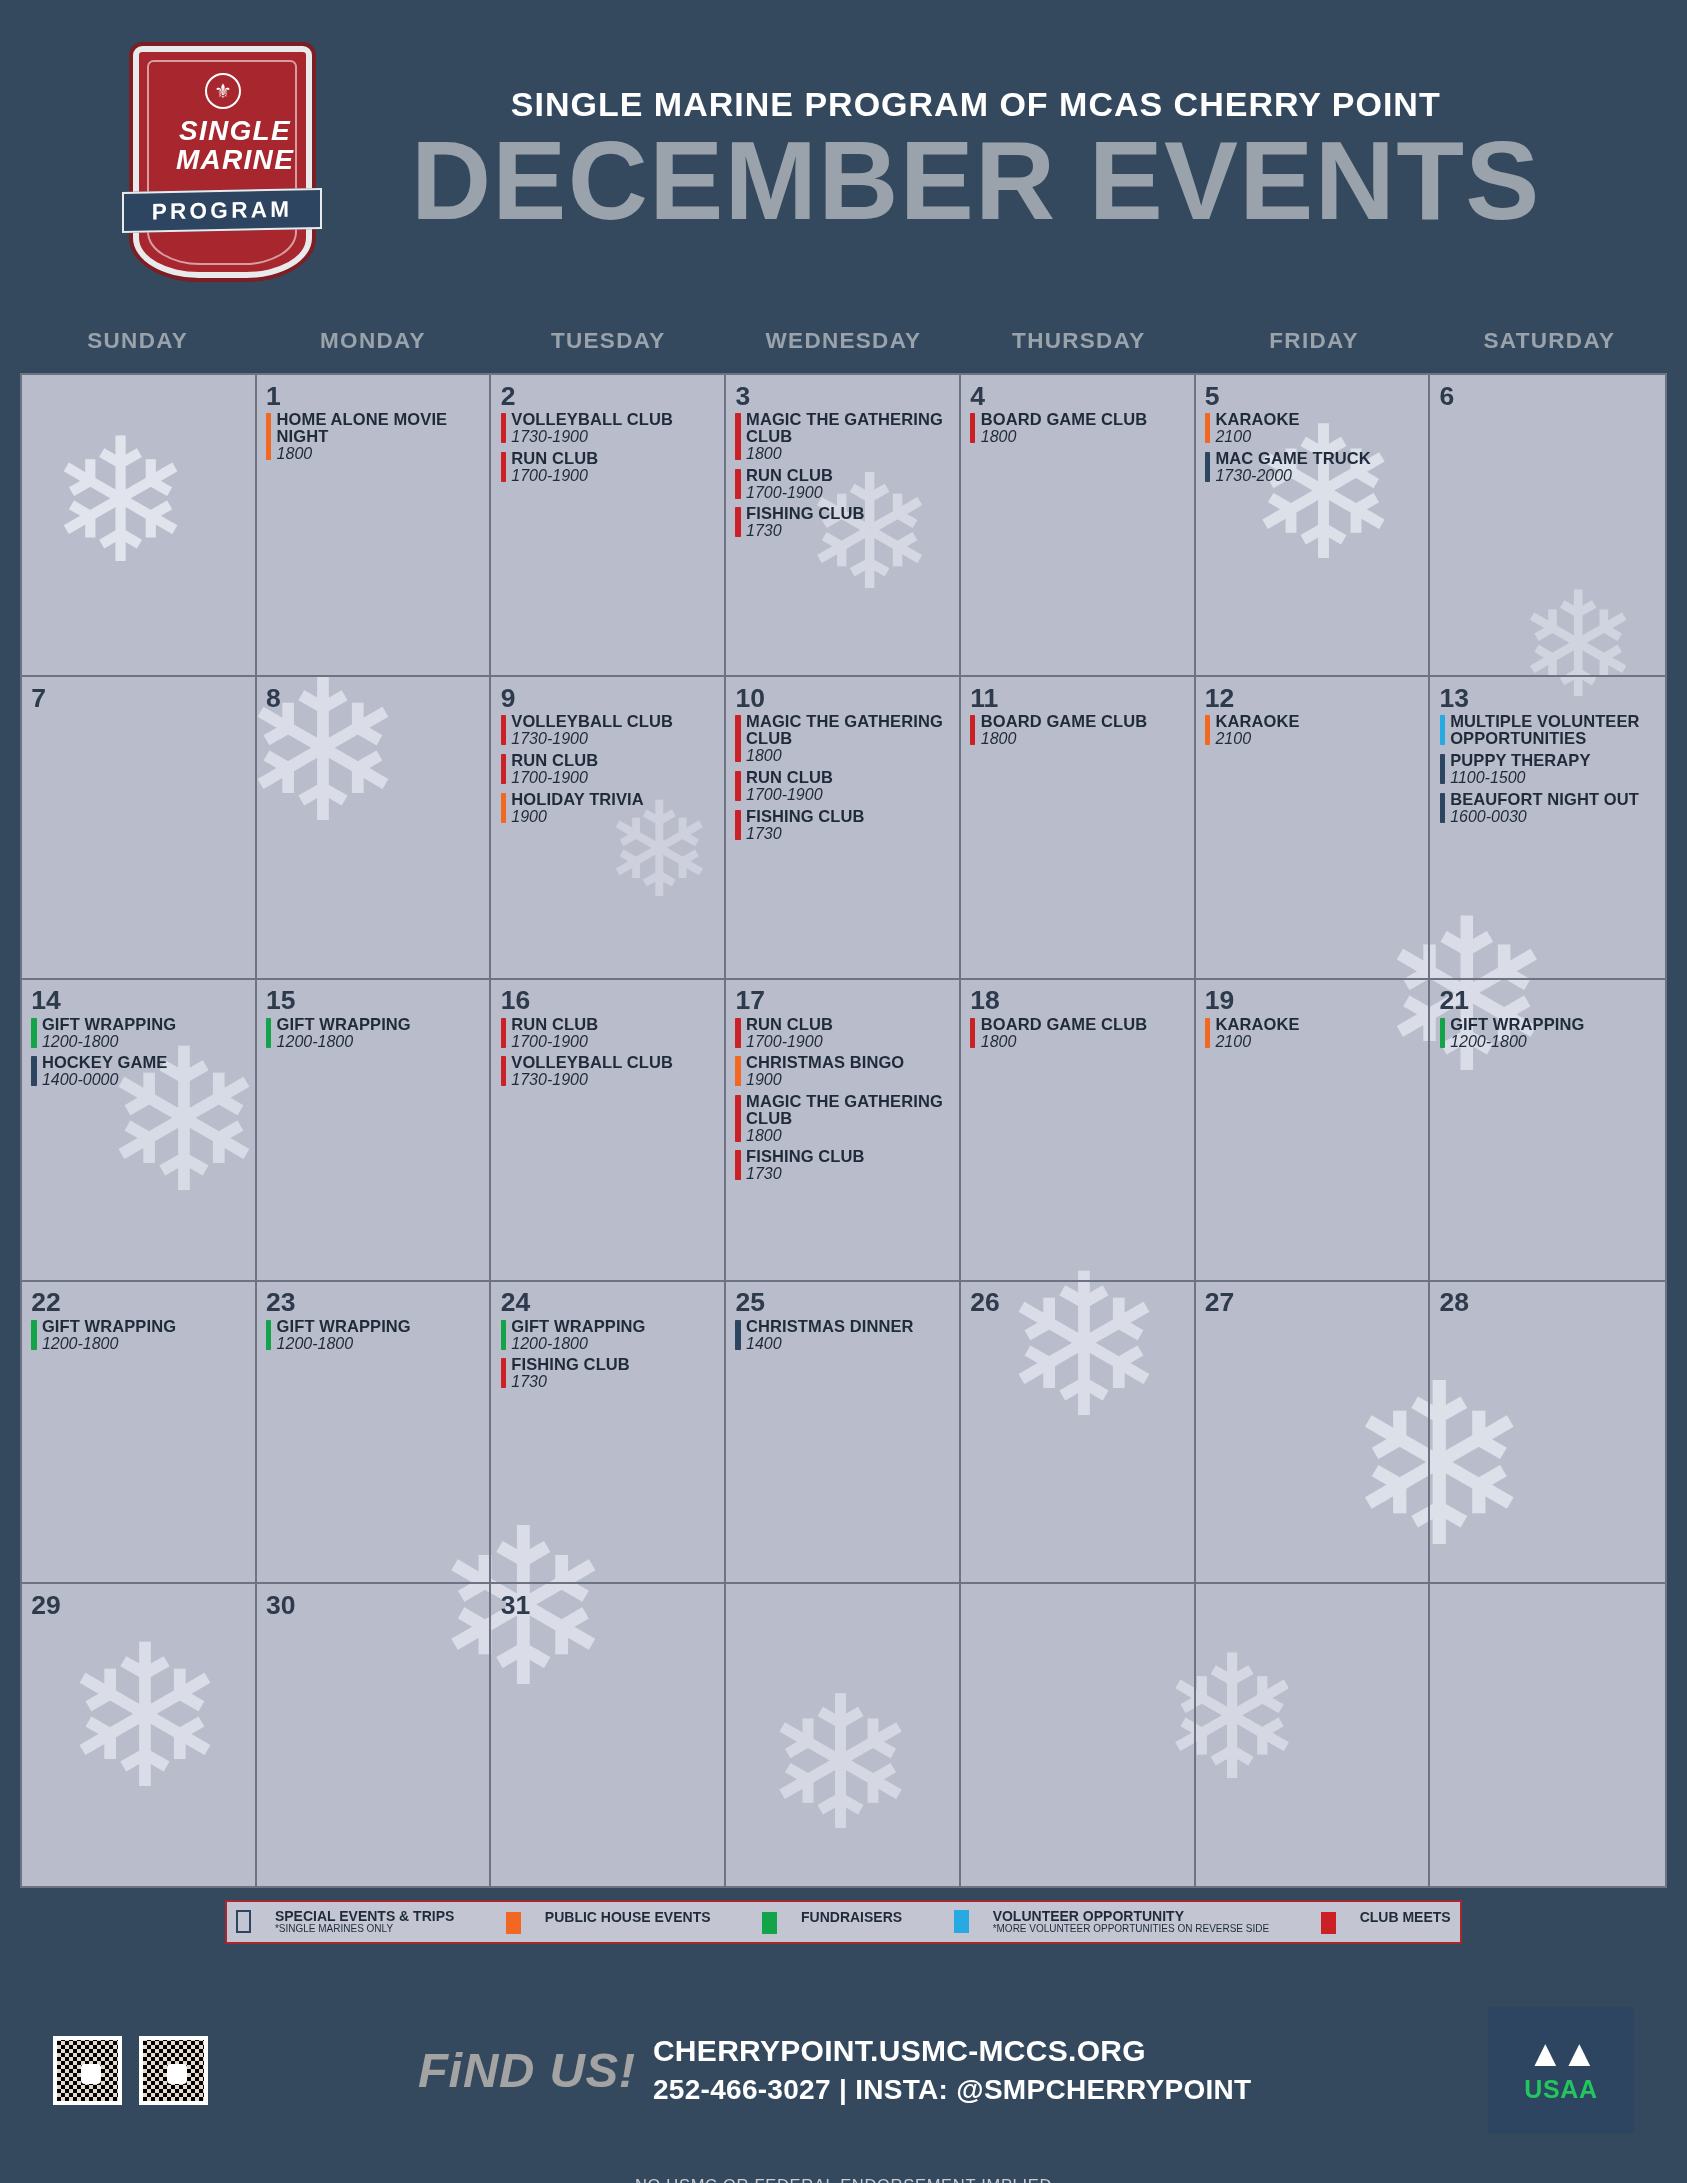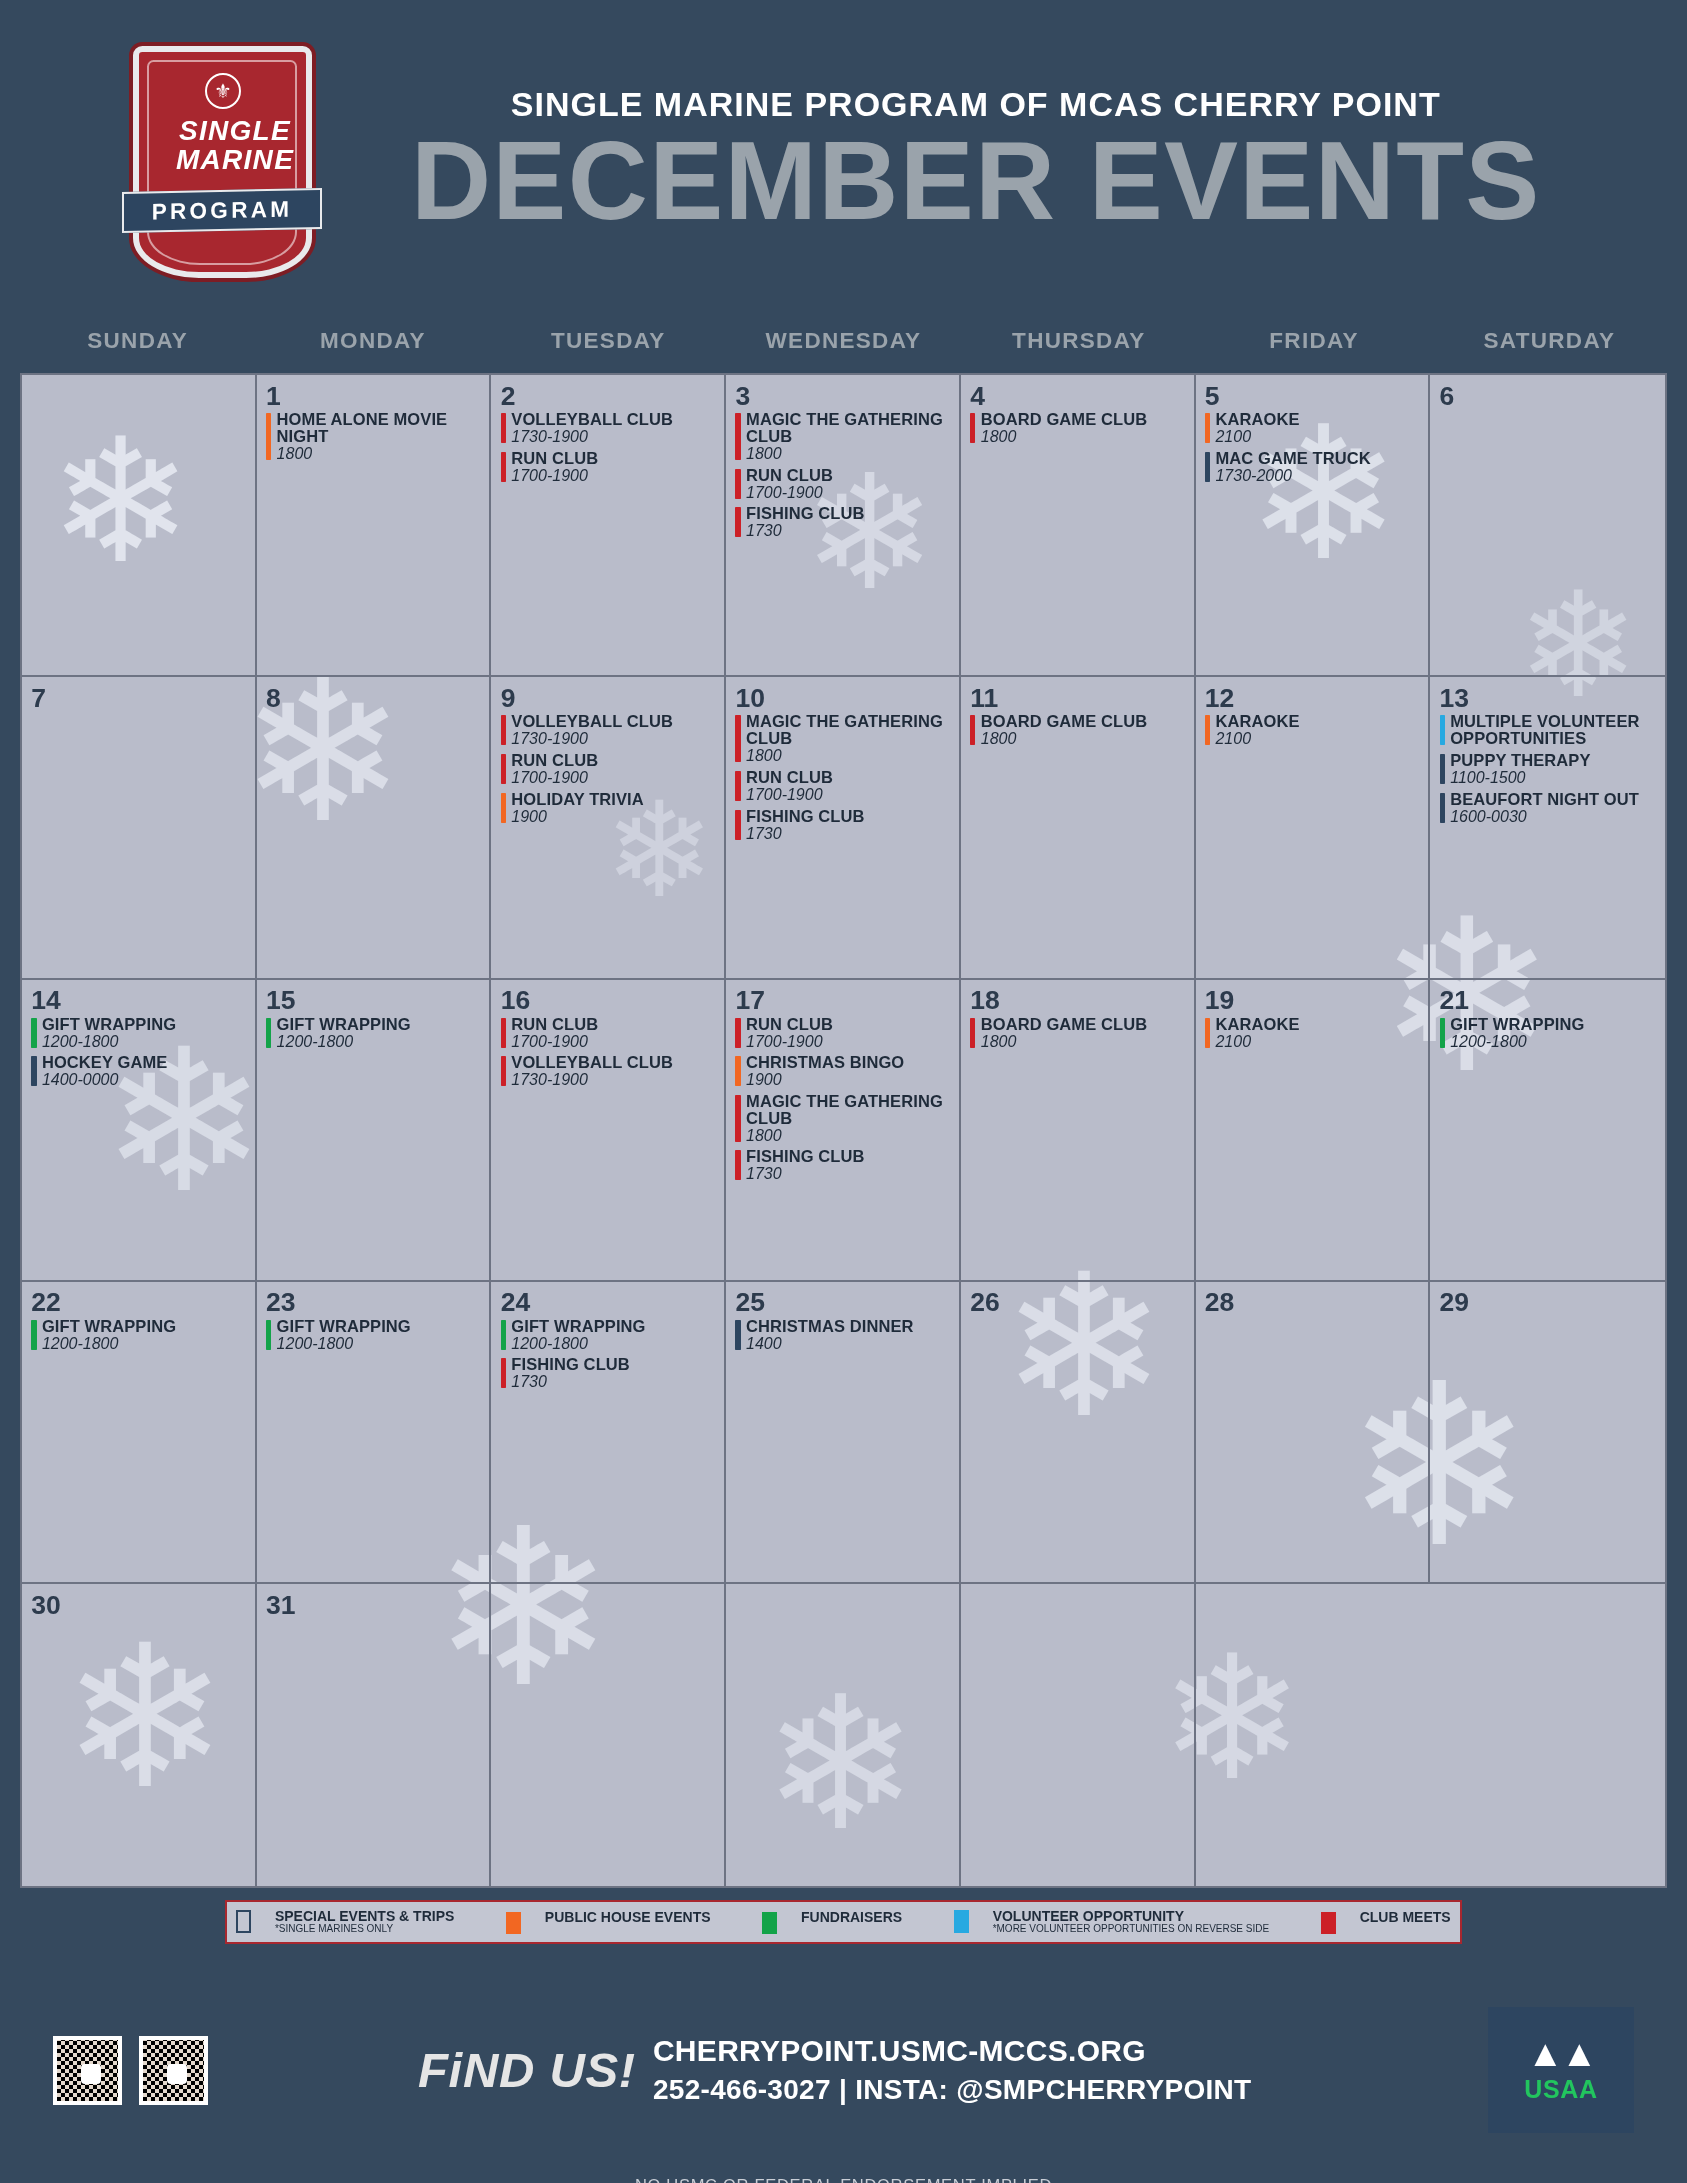--- a/index.html
+++ b/index.html
@@ -245,21 +245,21 @@
   }
   .find-block {
     flex: 1 1 auto;
     display: flex;
     align-items: center;
     justify-content: center;
     gap: 17px;
     margin-left: -26.5px;
   }
   .find-us {
-    color: #e5e5e5;
+    color: #a3a3a3;
     font-size: 49px;
     font-weight: bold;
     font-style: italic;
     letter-spacing: 0.7px;
     white-space: nowrap;
   }
   .contact { color: #fff; }
   .contact .url {
     font-size: 30px; font-weight: bold; letter-spacing: 0.3px; white-space: nowrap;
   }
@@ -638,20 +638,24 @@
               <div class="ename">CHRISTMAS DINNER</div>
               <div class="etime">1400</div>
             </div>
           </div>
         </div>
         <div class="cell">
           <div class="daynum">26</div>
           <div class="events"></div>
         </div>
         <div class="cell">
+          <div class="daynum">27</div>
+          <div class="events"></div>
+        </div>
+        <div class="cell">
           <div class="daynum">28</div>
           <div class="events"></div>
         </div>
         <div class="cell">
           <div class="daynum">29</div>
           <div class="events"></div>
         </div>
         <div class="cell">
           <div class="daynum">30</div>
           <div class="events"></div>

